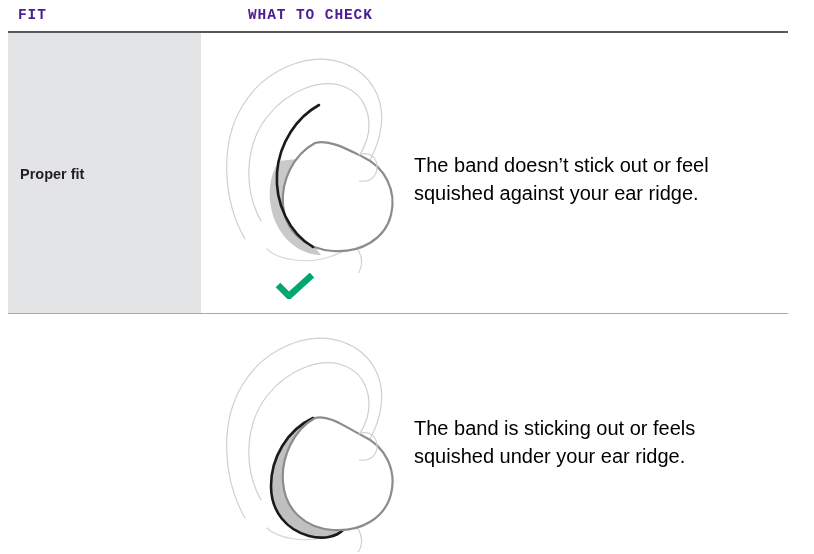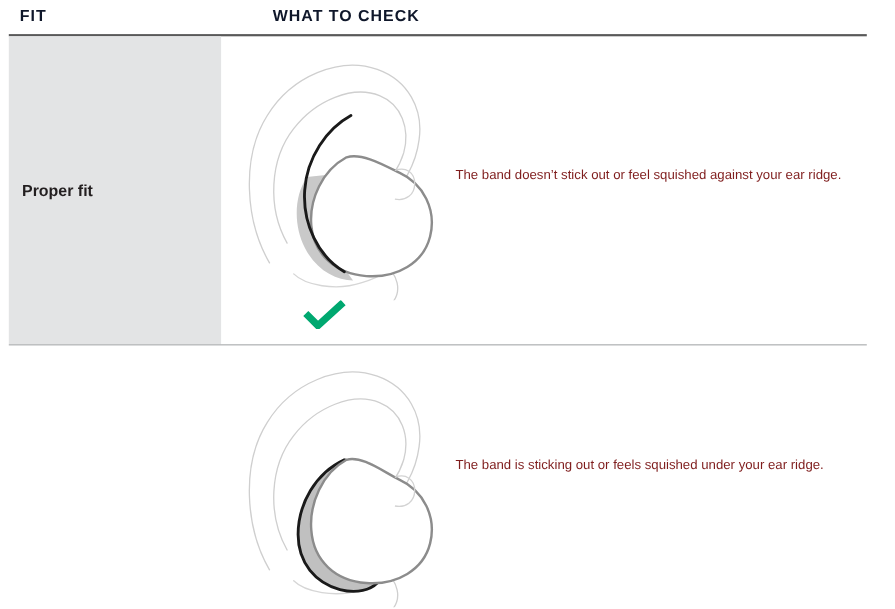--- a/index.html
+++ b/index.html
@@ -31,22 +31,23 @@
     top: 0;
     width: 814px;
     height: 33px;
   }
   .th {
     position: absolute;
     top: 7px;
     font-size: 14.5px;
     font-weight: bold;
     letter-spacing: 0.9px;
-    color: #0f172a;
+    color: #4c1d95;
     white-space: nowrap;
+    font-family: Liberation Mono, monospace;
   }
   .th-fit { left: 18px; }
   .th-check { left: 214px; margin-left: 34px; }
 
   .header-rule {
     position: absolute;
     left: 8px;
     top: 31px;
     width: 780px;
     height: 2px;
@@ -99,23 +100,23 @@
 
   .cell-desc {
     position: absolute;
     left: 414px;
     width: 360px;
   }
   .row-1 .cell-desc { top: 118px; }
   .row-2 .cell-desc { top: 100px; }
 
   .desc-text {
-    font-size: 12px;
+    font-size: 20px;
     line-height: 1.42;
-    color: #7f1d1d;
+    color: #000000;
     margin: 0;
   }
 
   .row-divider {
     position: absolute;
     left: 8px;
     top: 280px;
     width: 780px;
     height: 1px;
     background: #a6a8aa;

